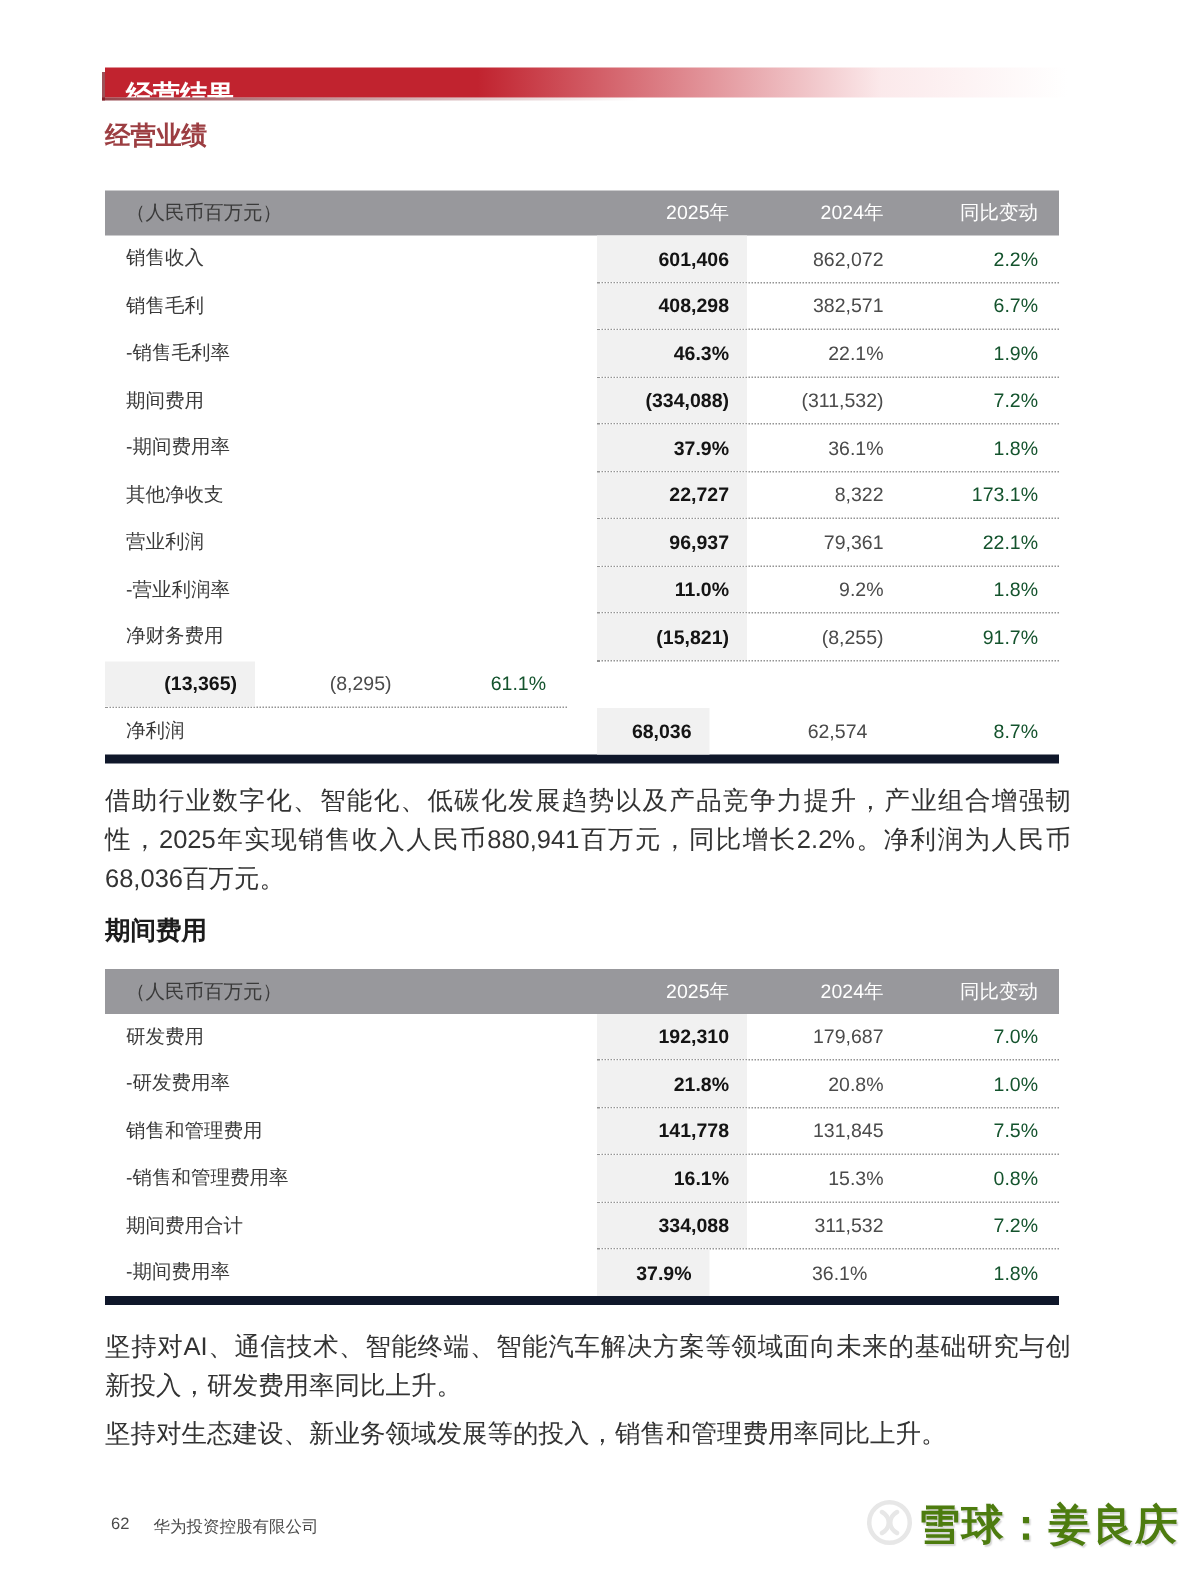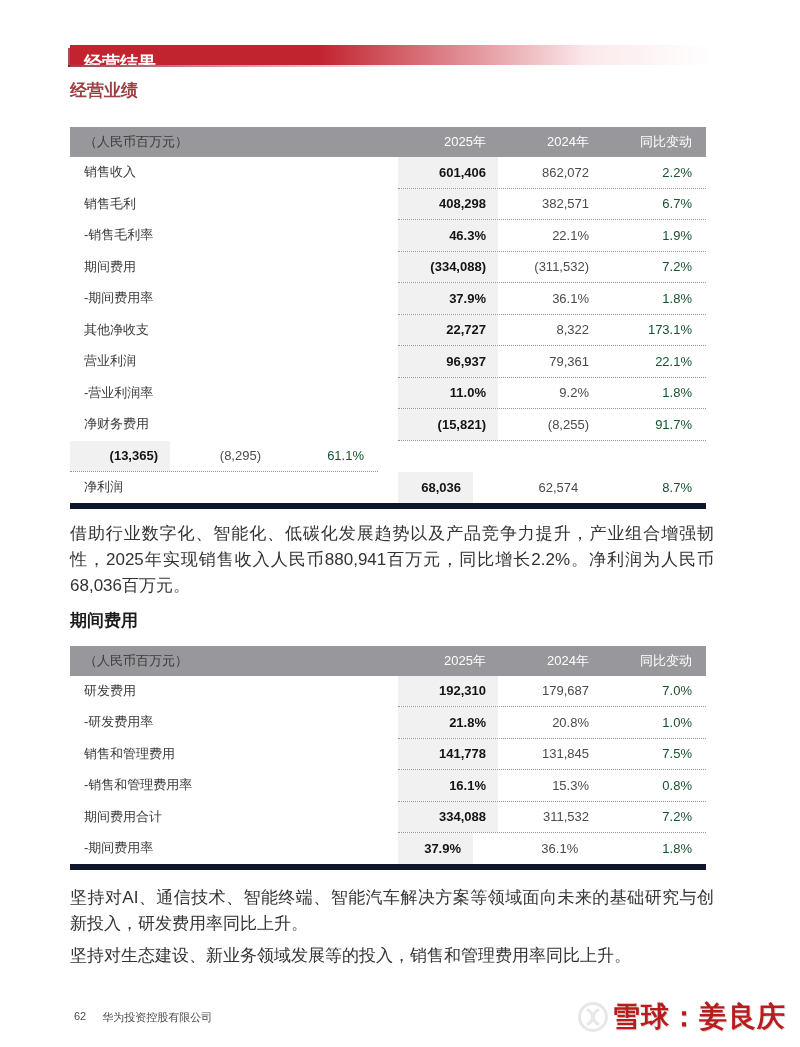--- a/index.html
+++ b/index.html
@@ -67,22 +67,22 @@
   
   .footer {
     position:absolute; left:74px; top:1010px;
     display:flex; align-items:flex-start; gap:16px;
     font-size:11px; color:#4a4a4a;
   }
 
   
   .watermark {
     position:absolute; right:14px; top:998px;
-    display:flex; align-items:center; gap:2px;
-    color:#b91c1c; font-size:28px; font-weight:bold; letter-spacing:1px;
+    display:flex; align-items:flex-start; gap:2px;
+    color:#4d7c0f; font-size:28px; font-weight:bold; letter-spacing:1px;
     text-shadow:1px 1px 1px #d4d4d4, -1px -1px 0 #fbfbfb;
     user-select:none;
   }
   .watermark svg { display:block; }
 </style>
 </head>
 <body>
 
 <div class="page">
 

